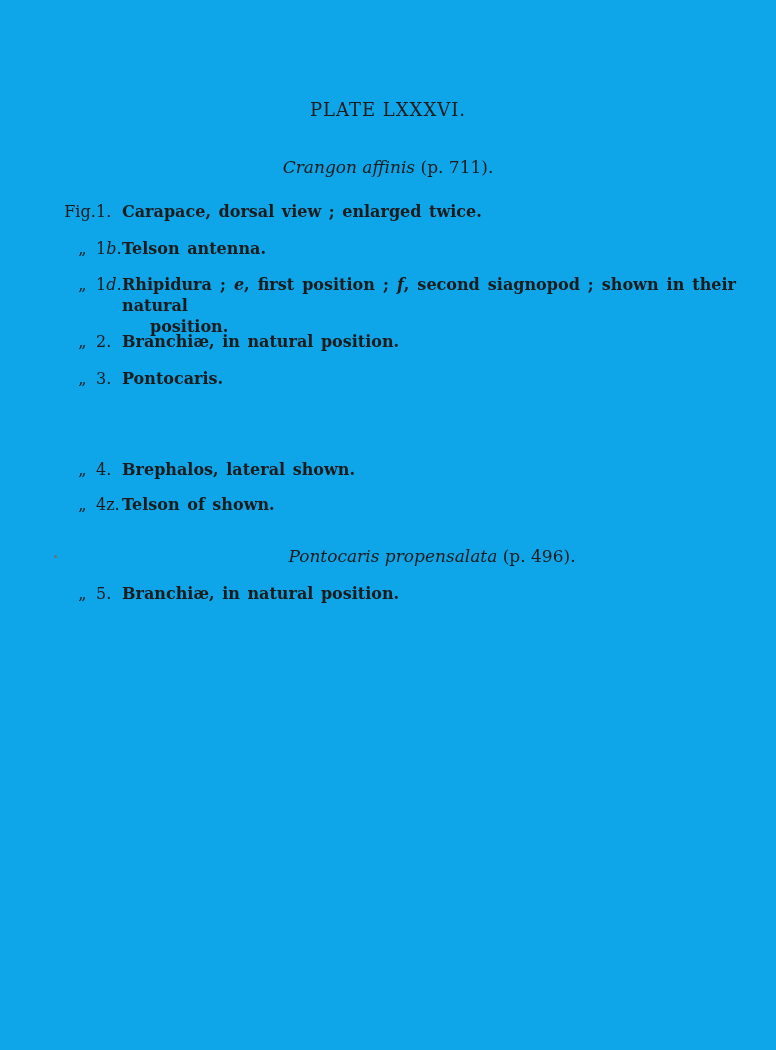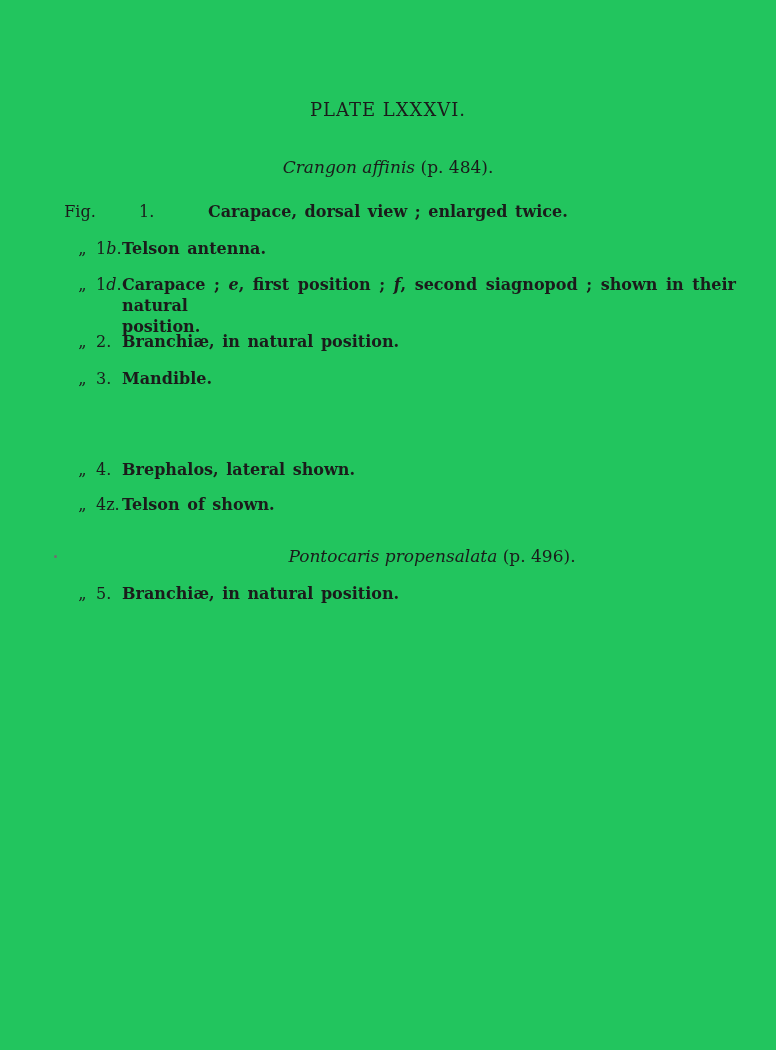--- a/index.html
+++ b/index.html
@@ -1,19 +1,19 @@
 <!DOCTYPE html>
 <html><head>
 <meta charset="utf-8">
 <style>
   html,body{margin:0;padding:0;background:#e8e8e8;}
   .page{
     position:relative;
     width:776px;height:1050px;
-    background:#22c55e;
+    background:#0ea5e9;
     font-family:"DejaVu Serif", serif;
     color:#1b1b1b;
     overflow:hidden;
   }
   .title{
     position:absolute;top:98px;left:0;width:776px;
     text-align:center;font-size:18px;line-height:24px;
     letter-spacing:1px;font-weight:500;
   }
   .heading{
@@ -25,73 +25,73 @@
   .row{
     position:absolute;left:64px;width:672px;
     display:flex;align-items:flex-start;
     font-size:16px;line-height:21px;word-spacing:2px;
   }
   .c1{flex:none;width:32px;text-align:center;}
   .c1.ditto{padding-left:5px;box-sizing:border-box;}
   .c2{flex:none;width:26px;text-align:left;}
   .c3{flex:1;font-weight:bold;}
   .jline{text-align:justify;text-align-last:justify;}
-  .cont{}
+  .cont{margin-left:28px;}
   .speck{
     position:absolute;left:54px;top:555px;
     width:3px;height:3px;border-radius:50%;background:#6f6f6f;
   }
   .h1{top:156px;} .h2{top:419px;} .h3{top:545px;margin-left:44px;}
-  .r1{top:201px;gap:43px;} .r2{top:238px;} .r3{top:274px;}
+  .r1{top:201px;} .r2{top:238px;} .r3{top:274px;}
   .r4{top:331px;} .r5{top:368px;}
   .r6{top:459px;} .r7{top:494px;}
   .r8{top:583px;}
 </style>
 </head>
 <body>
 
 <div class="page">
 
   <div class="title">PLATE LXXXVI.</div>
 
   <div class="heading h1">
-    <span class="it">Crangon affinis</span><span> (p. 484).</span>
+    <span class="it">Crangon affinis</span><span> (p. 711).</span>
   </div>
 
   <div class="row r1">
     <span class="c1">Fig.</span>
     <span class="c2">1.</span>
     <span class="c3">Carapace, dorsal view ; enlarged twice.</span>
   </div>
 
   <div class="row r2">
     <span class="c1 ditto">„</span>
     <span class="c2"><span>1</span><span class="it">b</span><span>.</span></span>
     <span class="c3">Telson antenna.</span>
   </div>
 
   <div class="row r3">
     <span class="c1 ditto">„</span>
     <span class="c2"><span>1</span><span class="it">d</span><span>.</span></span>
     <span class="c3">
-      <div class="jline"><span>Carapace ; </span><span class="it">e</span><span>, first position ; </span><span class="it">f</span><span>, second siagnopod ; shown in their natural</span></div>
+      <div class="jline"><span>Rhipidura ; </span><span class="it">e</span><span>, first position ; </span><span class="it">f</span><span>, second siagnopod ; shown in their natural</span></div>
       <div class="cont">position.</div>
     </span>
   </div>
 
   <div class="row r4">
     <span class="c1 ditto">„</span>
     <span class="c2">2.</span>
     <span class="c3">Branchiæ, in natural position.</span>
   </div>
 
   <div class="row r5">
     <span class="c1 ditto">„</span>
     <span class="c2">3.</span>
-    <span class="c3">Mandible.</span>
+    <span class="c3">Pontocaris.</span>
   </div>
 
 
   <div class="row r6">
     <span class="c1 ditto">„</span>
     <span class="c2">4.</span>
     <span class="c3">Brephalos, lateral shown.</span>
   </div>
 
   <div class="row r7">

